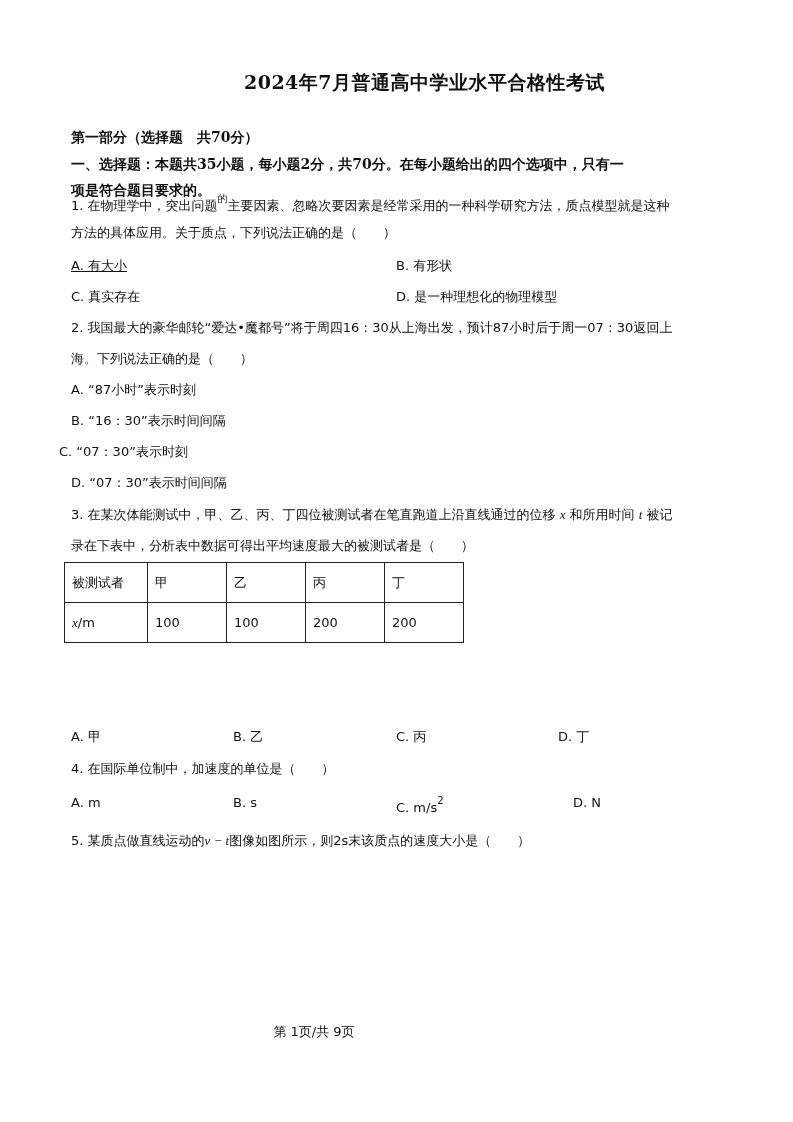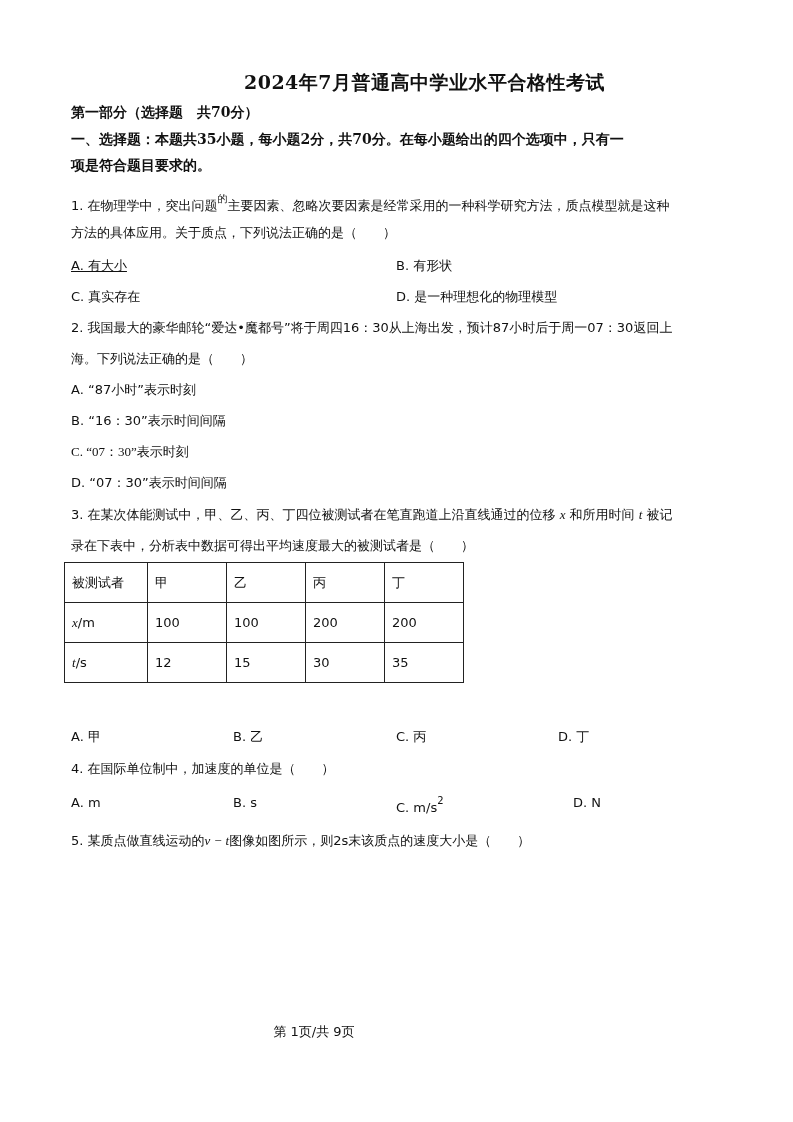--- a/index.html
+++ b/index.html
@@ -1,20 +1,20 @@
 <!DOCTYPE html>
 <html><head>
 <meta charset="utf-8">
 <style>
   html, body { margin:0; padding:0; background:#ffffff; }
   body { width:793px; height:1122px; position:relative; overflow:hidden;
          font-family:"DejaVu Serif","Liberation Serif",serif; color:#111; }
   .abs { position:absolute; white-space:nowrap; }
   .title { left:0; width:793px; top:70px; text-align:center; font-size:19px; font-weight:bold; letter-spacing:0.5px;padding-left:28px; }
-  .sec { font-size:14px; font-weight:bold; }
+  .sec { font-size:14px; font-weight:bold;margin-top:25px; }
   .q { font-size:13px; font-family:"DejaVu Sans","Liberation Sans",sans-serif; }
   .sup { font-size:10px; vertical-align:8px; }
   table.grid { position:absolute; left:64px; top:562px; border-collapse:collapse;
                font-family:"DejaVu Sans","Liberation Sans",sans-serif; font-size:13px; }
   table.grid td { border:1px solid #222; width:79px; height:40px; padding:0 16px 0 7px; box-sizing:border-box; vertical-align:middle; }
   table.grid td.first { width:83px; }
   .footer { left:0; width:628px; top:1023px; text-align:center; font-size:13px; font-family:"DejaVu Sans","Liberation Sans",sans-serif; }
   i.var { font-family:"Liberation Serif",serif; font-style:italic; }
 </style>
 </head>
@@ -31,21 +31,21 @@
 <div class="abs q" style="left:71px;top:224px;">方法的具体应用。关于质点，下列说法正确的是（　　）</div>
 <div class="abs q" style="left:71px;top:257px;text-decoration:underline;">A. 有大小</div>
 <div class="abs q" style="left:396px;top:257px;">B. 有形状</div>
 <div class="abs q" style="left:71px;top:288px;">C. 真实存在</div>
 <div class="abs q" style="left:396px;top:288px;">D. 是一种理想化的物理模型</div>
 
 <div class="abs q" style="left:71px;top:319px;">2. 我国最大的豪华邮轮“爱达•魔都号”将于周四16：30从上海出发，预计87小时后于周一07：30返回上</div>
 <div class="abs q" style="left:71px;top:350px;">海。下列说法正确的是（　　）</div>
 <div class="abs q" style="left:71px;top:381px;">A. “87小时”表示时刻</div>
 <div class="abs q" style="left:71px;top:412px;">B. “16：30”表示时间间隔</div>
-<div class="abs q" style="left:71px;top:443px;font-family:Liberation Serif, serif;">C. “07：30”表示时刻</div>
+<div class="abs q" style="left:59px;top:443px;">C. “07：30”表示时刻</div>
 <div class="abs q" style="left:71px;top:474px;">D. “07：30”表示时间间隔</div>
 
 <div class="abs q" style="left:71px;top:506px;">
   <span>3. 在某次体能测试中，甲、乙、丙、丁四位被测试者在笔直跑道上沿直线通过的位移</span>
   <i class="var">x</i>
   <span>和所用时间</span>
   <i class="var">t</i>
   <span>被记</span>
 </div>
 <div class="abs q" style="left:71px;top:537px;">录在下表中，分析表中数据可得出平均速度最大的被测试者是（　　）</div>
@@ -59,27 +59,20 @@
     <td>丙</td>
     <td>丁</td>
   </tr>
   <tr>
     <td class="first"><i class="var">x</i><span>/m</span></td>
     <td>100</td>
     <td>100</td>
     <td>200</td>
     <td>200</td>
   </tr>
-  <tr>
-    <td class="first"><i class="var">t</i><span>/s</span></td>
-    <td>12</td>
-    <td>15</td>
-    <td>30</td>
-    <td>35</td>
-  </tr>
 </tbody>
   </table>
 
 <div class="abs q" style="left:71px;top:728px;">A. 甲</div>
 <div class="abs q" style="left:233px;top:728px;">B. 乙</div>
 <div class="abs q" style="left:396px;top:728px;">C. 丙</div>
 <div class="abs q" style="left:558px;top:728px;">D. 丁</div>
 
 <div class="abs q" style="left:71px;top:760px;">4. 在国际单位制中，加速度的单位是（　　）</div>
 <div class="abs q" style="left:71px;top:795px;">A. m</div>

